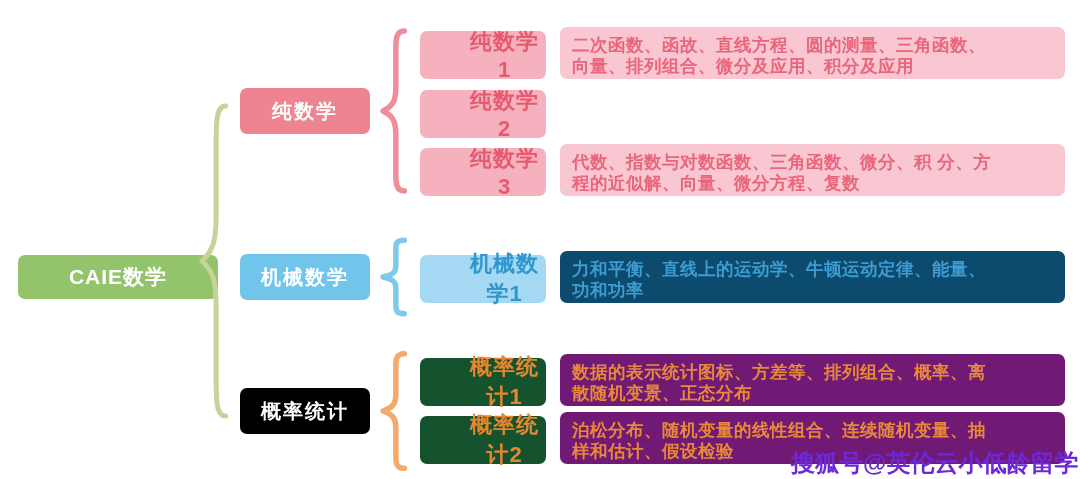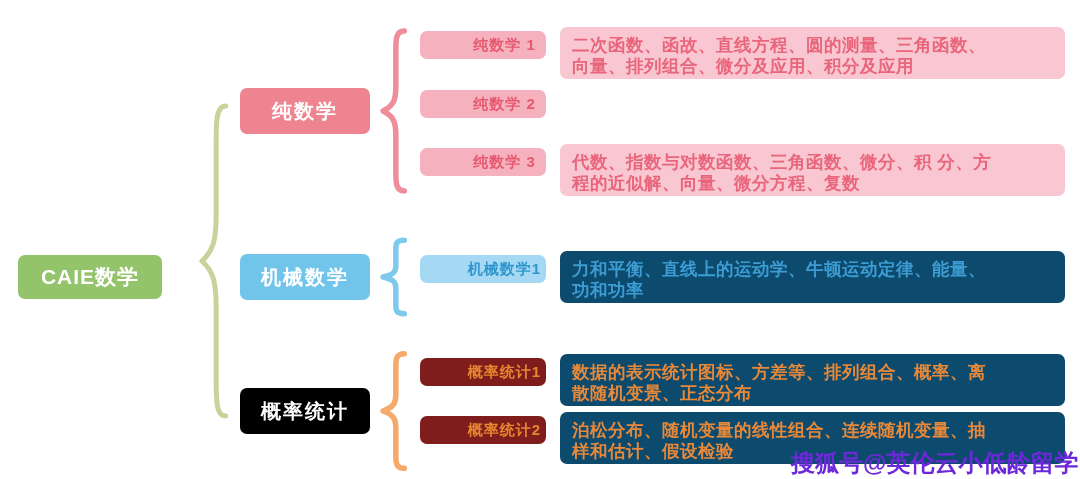--- a/index.html
+++ b/index.html
@@ -5,41 +5,41 @@
   html,body{margin:0;padding:0;background:#ffffff;}
   .canvas{
     position:relative;width:1080px;height:479px;background:#ffffff;
     font-family:"Liberation Sans","DejaVu Sans",sans-serif;overflow:hidden;
   }
   .node{
     position:absolute;display:flex;align-items:center;justify-content:center;
     border-radius:7px;font-weight:bold;box-sizing:border-box;text-align:center;
   }
   
-  .root{left:18px;top:255px;width:144px;height:44px;background:#93C36A;color:#ffffff;font-size:21px;letter-spacing:1px;}
+  .root{left:18px;top:255px;width:200px;height:44px;background:#93C36A;color:#ffffff;font-size:21px;letter-spacing:1px;}
   
   .branch{width:130px;height:46px;color:#ffffff;font-size:20px;letter-spacing:2px;}
   .b-pure{left:240px;top:88px;background:#ED8490;}
   .b-mech{left:240px;top:254px;background:#72C5EA;text-align:right;}
   .b-stat{left:240px;top:388px;background:#000000;}
   
-  .child{width:126px;height:28px;font-size:15px;letter-spacing:1px;left:420px;padding-left:43px;}
+  .child{width:126px;height:48px;font-size:22px;letter-spacing:1px;left:420px;padding-left:43px;}
   .c-pure{background:#F5B1BE;color:#E7596F;}
   .c-mech{background:#A5D9F3;color:#2F96CE;}
-  .c-stat{background:#7f1d1d;color:#E6862F;}
+  .c-stat{background:#14532d;color:#E6862F;}
   .c1{top:31px}.c2{top:90px}.c3{top:148px}.c4{top:255px}.c5{top:358px}.c6{top:416px}
   
   .desc{
     position:absolute;left:560px;width:505px;height:52px;border-radius:7px;
     padding:5px 72px 0 12px;box-sizing:border-box;display:flex;align-items:center;
     font-size:17.5px;font-weight:600;line-height:21px;letter-spacing:.5px;text-align:left;
   }
   .d-pure{background:#F8C7D1;color:#E9657B;}
   .d-mech{background:#0c4a6e;color:#3D9CD2;}
-  .d-stat{background:#0c4a6e;color:#E8893A;}
+  .d-stat{background:#701a75;color:#E8893A;}
   .d1{top:27px}.d2{top:86px}.d3{top:144px}.d4{top:251px}.d5{top:354px}.d6{top:412px}
   
   .brace{position:absolute;}
   .brace svg{width:100%;height:100%;overflow:visible;display:block;}
   .brace path{fill:none;stroke-linecap:round;stroke-linejoin:round;vector-effect:non-scaling-stroke;}
   .brace-root{left:194px;top:96px;width:38px;height:330px;}
   .brace-root path{stroke:#C6D39A;stroke-width:5px;}
   .brace-pure{left:376px;top:26px;width:34px;height:170px;}
   .brace-pure path{stroke:#EF8E9B;stroke-width:5.5px;}
   .brace-mech{left:376px;top:238px;width:34px;height:78px;}

